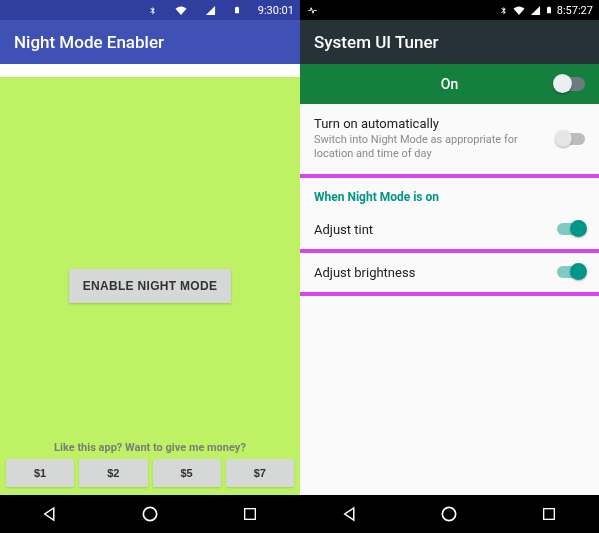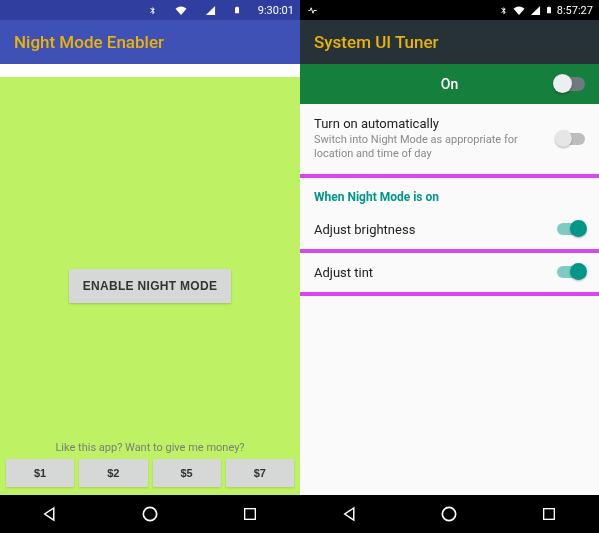--- a/index.html
+++ b/index.html
@@ -11,29 +11,29 @@
 
   
   .statusbar { height: 20px; display: flex; align-items: center; justify-content: flex-end; padding: 0 6px; font-size: 11px; gap: 4px; }
   .left .statusbar { background: #303F9F; color: #fff; gap: 17px; }
   .right .statusbar { background: #000; color: #fff; }
   .statusbar .hrm { margin-right: auto; }
   .ic { display: inline-flex; align-items: center; }
   .ic svg { display: block; }
 
   
-  .appbar { height: 44px; display: flex; align-items: center; padding: 0 14px; color: #eab308; font-size: 17px; font-weight: 500; }
+  .appbar { height: 44px; display: flex; align-items: center; padding: 0 14px; color: #ffffff; font-size: 17px; font-weight: 500; }
   .left .appbar { background: #3F51B5; }
   .right .appbar { background: #263238; }
 
   
   .left .body { flex: 1; display: flex; flex-direction: column; align-items: center; justify-content: center; background: #bef264; position: relative; margin-top: 13px; }
   .enable-btn { background: #d6d7d7; color: #323232; border: none; padding: 10px 14px; font-size: 12px; font-weight: 700; letter-spacing: 0.3px; cursor: pointer; box-shadow: 0 1px 2px rgba(0,0,0,0.2); }
   .donate-wrap { position: absolute; bottom: 0; left: 0; right: 0; padding: 6px 6px 8px 6px; }
-  .donate-text { text-align: center; color: #7c7c7c; font-size: 11px; margin-bottom: 5px; }
+  .donate-text { text-align: center; color: #7c7c7c; font-size: 11px; margin-bottom: 5px; font-weight: bold; }
   .donate-row { display: flex; gap: 5px; }
   .donate-btn { flex: 1; background: #d6d7d7; border: none; padding: 8px 0; font-size: 11px; font-weight: 700; color: #323232; cursor: pointer; box-shadow: 0 1px 2px rgba(0,0,0,0.15); }
 
   
   .right .body { flex: 1; background: #fafafa; }
   .master-row { background: #15803d; color: #fff; height: 40px; display: flex; align-items: center; padding: 0 14px; }
   .master-row .lbl { flex: 1; text-align: center; font-size: 14px; font-weight: 500; padding-left: 30px; }
   .switch-off { width: 30px; height: 14px; background: #6f7a80; border-radius: 8px; position: relative; }
   .switch-off::after { content: ""; position: absolute; left: -2px; top: -3px; width: 19px; height: 19px; background: #eceff1; border-radius: 50%; box-shadow: 0 1px 2px rgba(0,0,0,0.4); }
   .setting { padding: 12px 14px; border-bottom: 4px solid #d946ef; display: flex; align-items: center; gap: 12px; }
@@ -154,27 +154,27 @@
       <div class="setting">
         <div class="txt">
           <div class="title">Turn on automatically</div>
           <div class="sub">Switch into Night Mode as appropriate for location and time of day</div>
         </div>
         <span class="switch-dis"></span>
       </div>
       <div class="section-head">When Night Mode is on</div>
       <div class="setting">
         <div class="txt">
-          <div class="title">Adjust brightness</div>
+          <div class="title">Adjust tint</div>
         </div>
         <span class="switch-on"></span>
       </div>
       <div class="setting">
         <div class="txt">
-          <div class="title">Adjust tint</div>
+          <div class="title">Adjust brightness</div>
         </div>
         <span class="switch-on"></span>
       </div>
     </div>
     <div class="navbar">
       <div class="navbtn">
           <svg width="18" height="18" viewBox="0 0 24 24" fill="none" stroke="#fff" stroke-width="2">
             <path d="M17 4 L5 12 L17 20 Z" fill="none"></path>
           </svg>
         </div>

